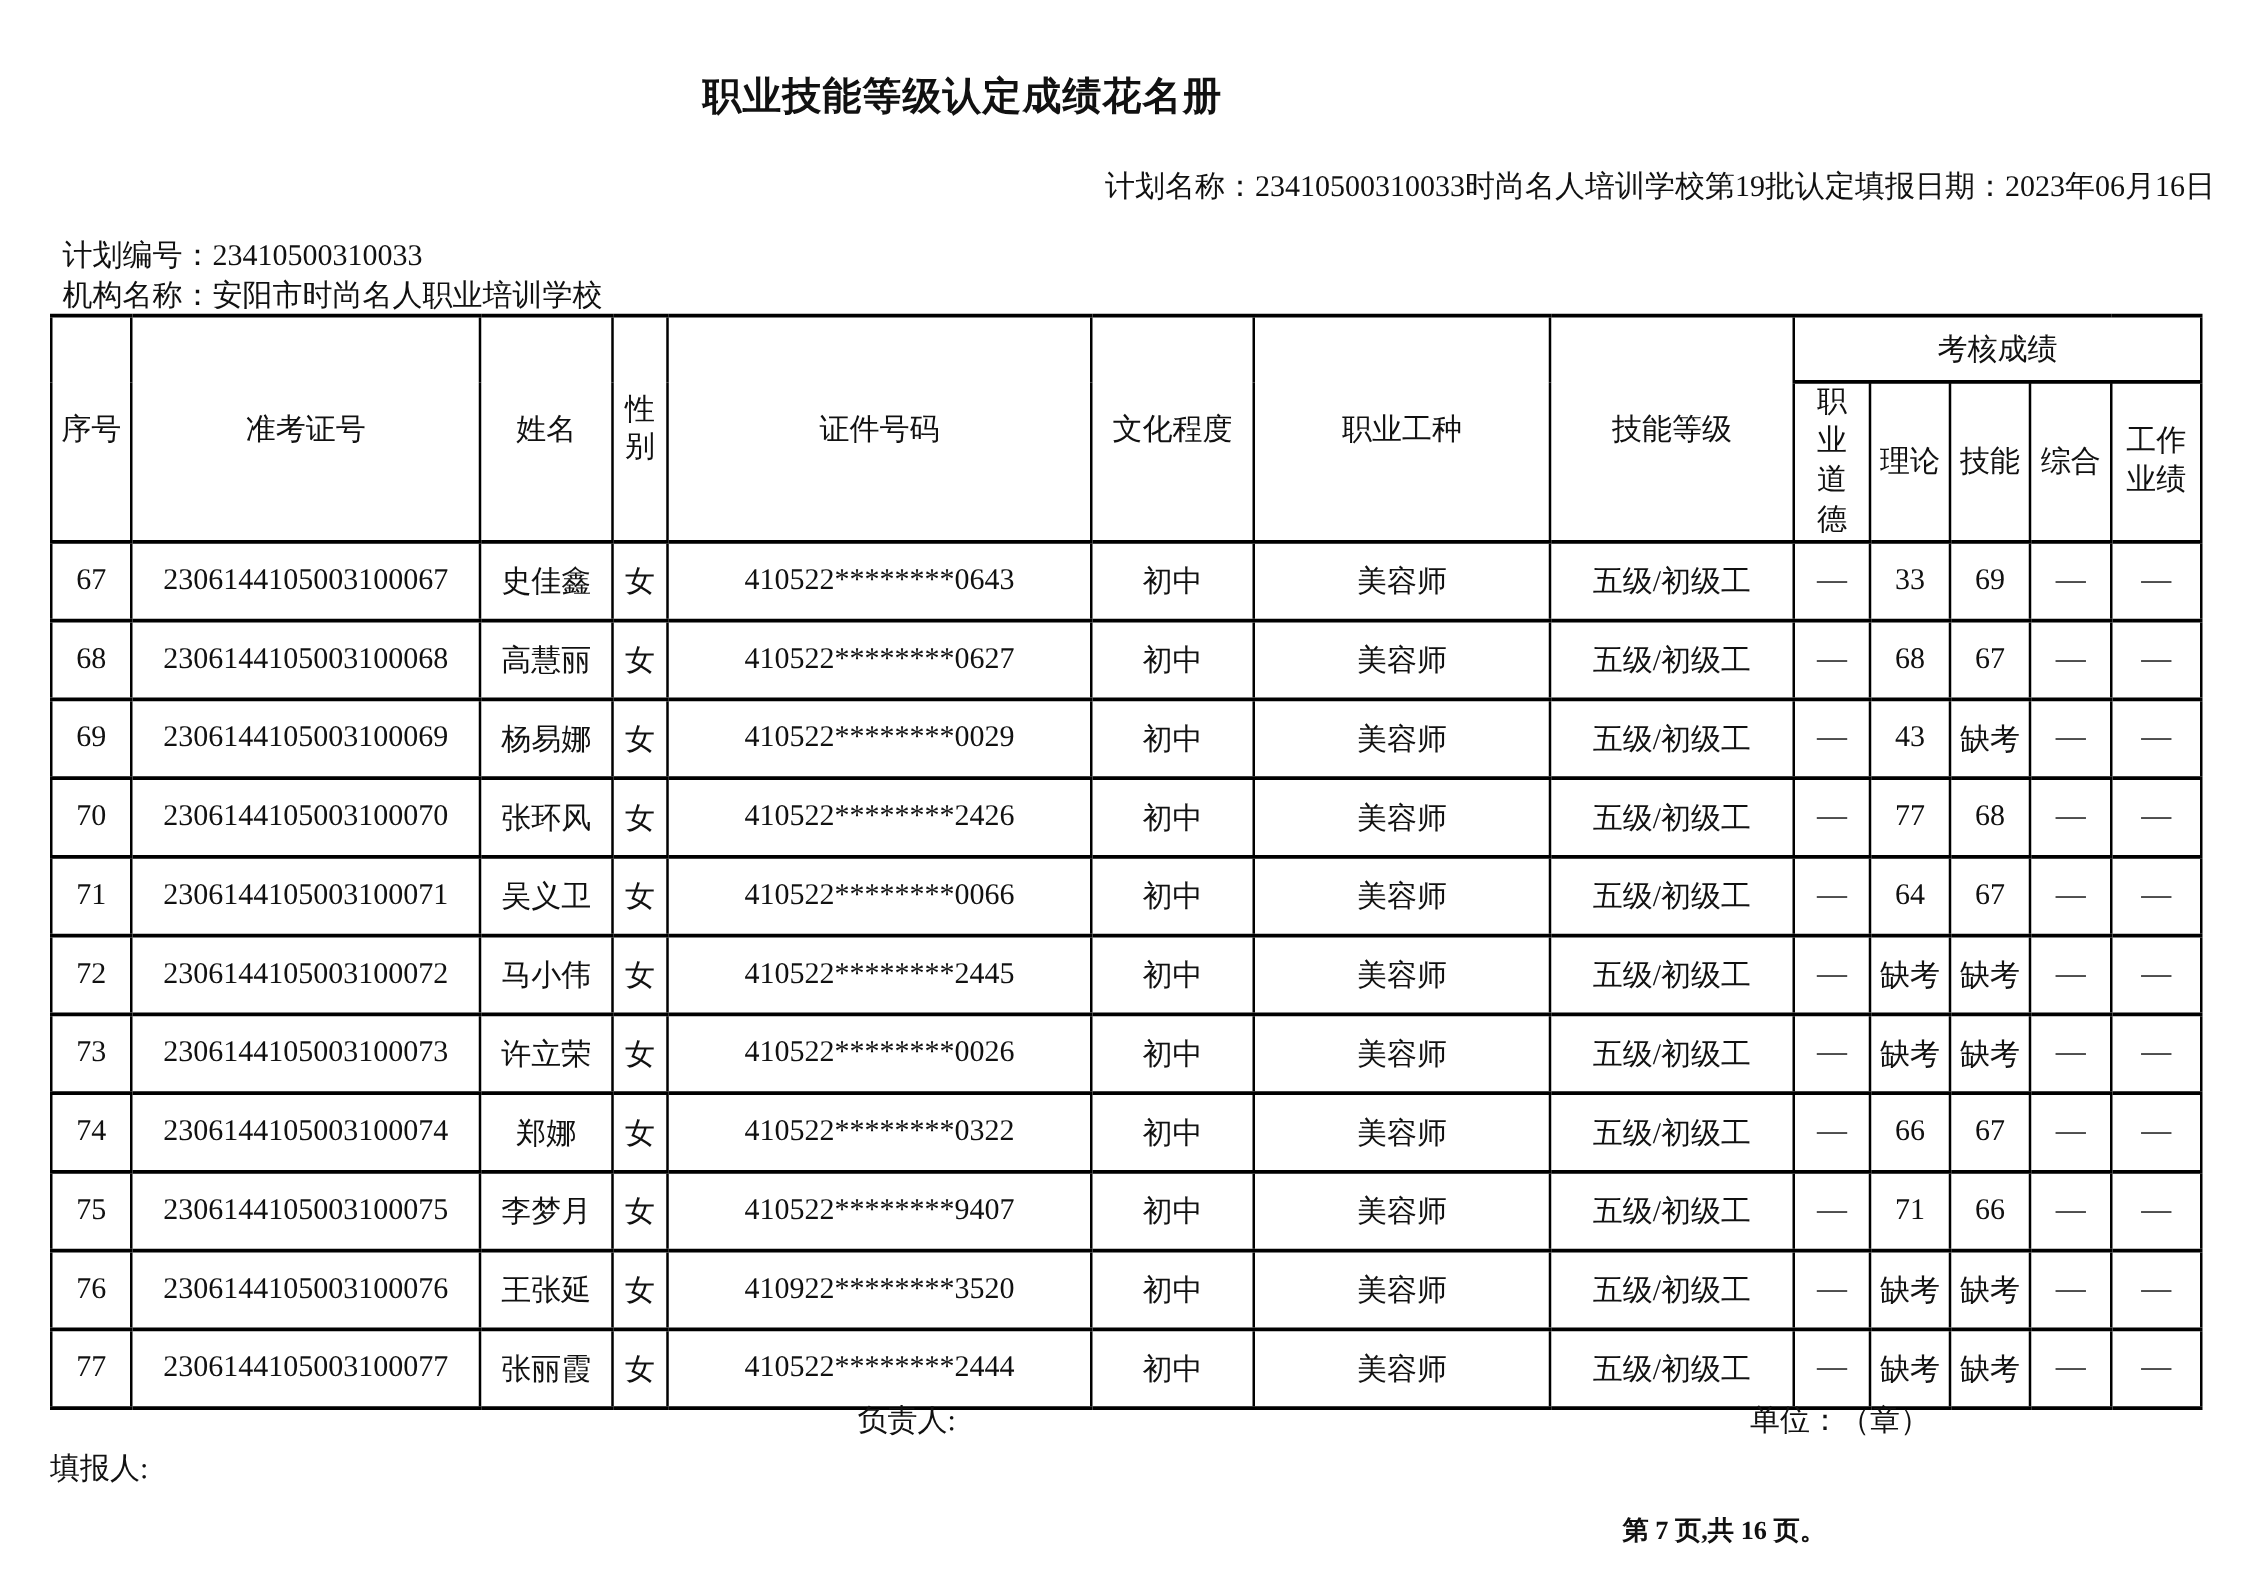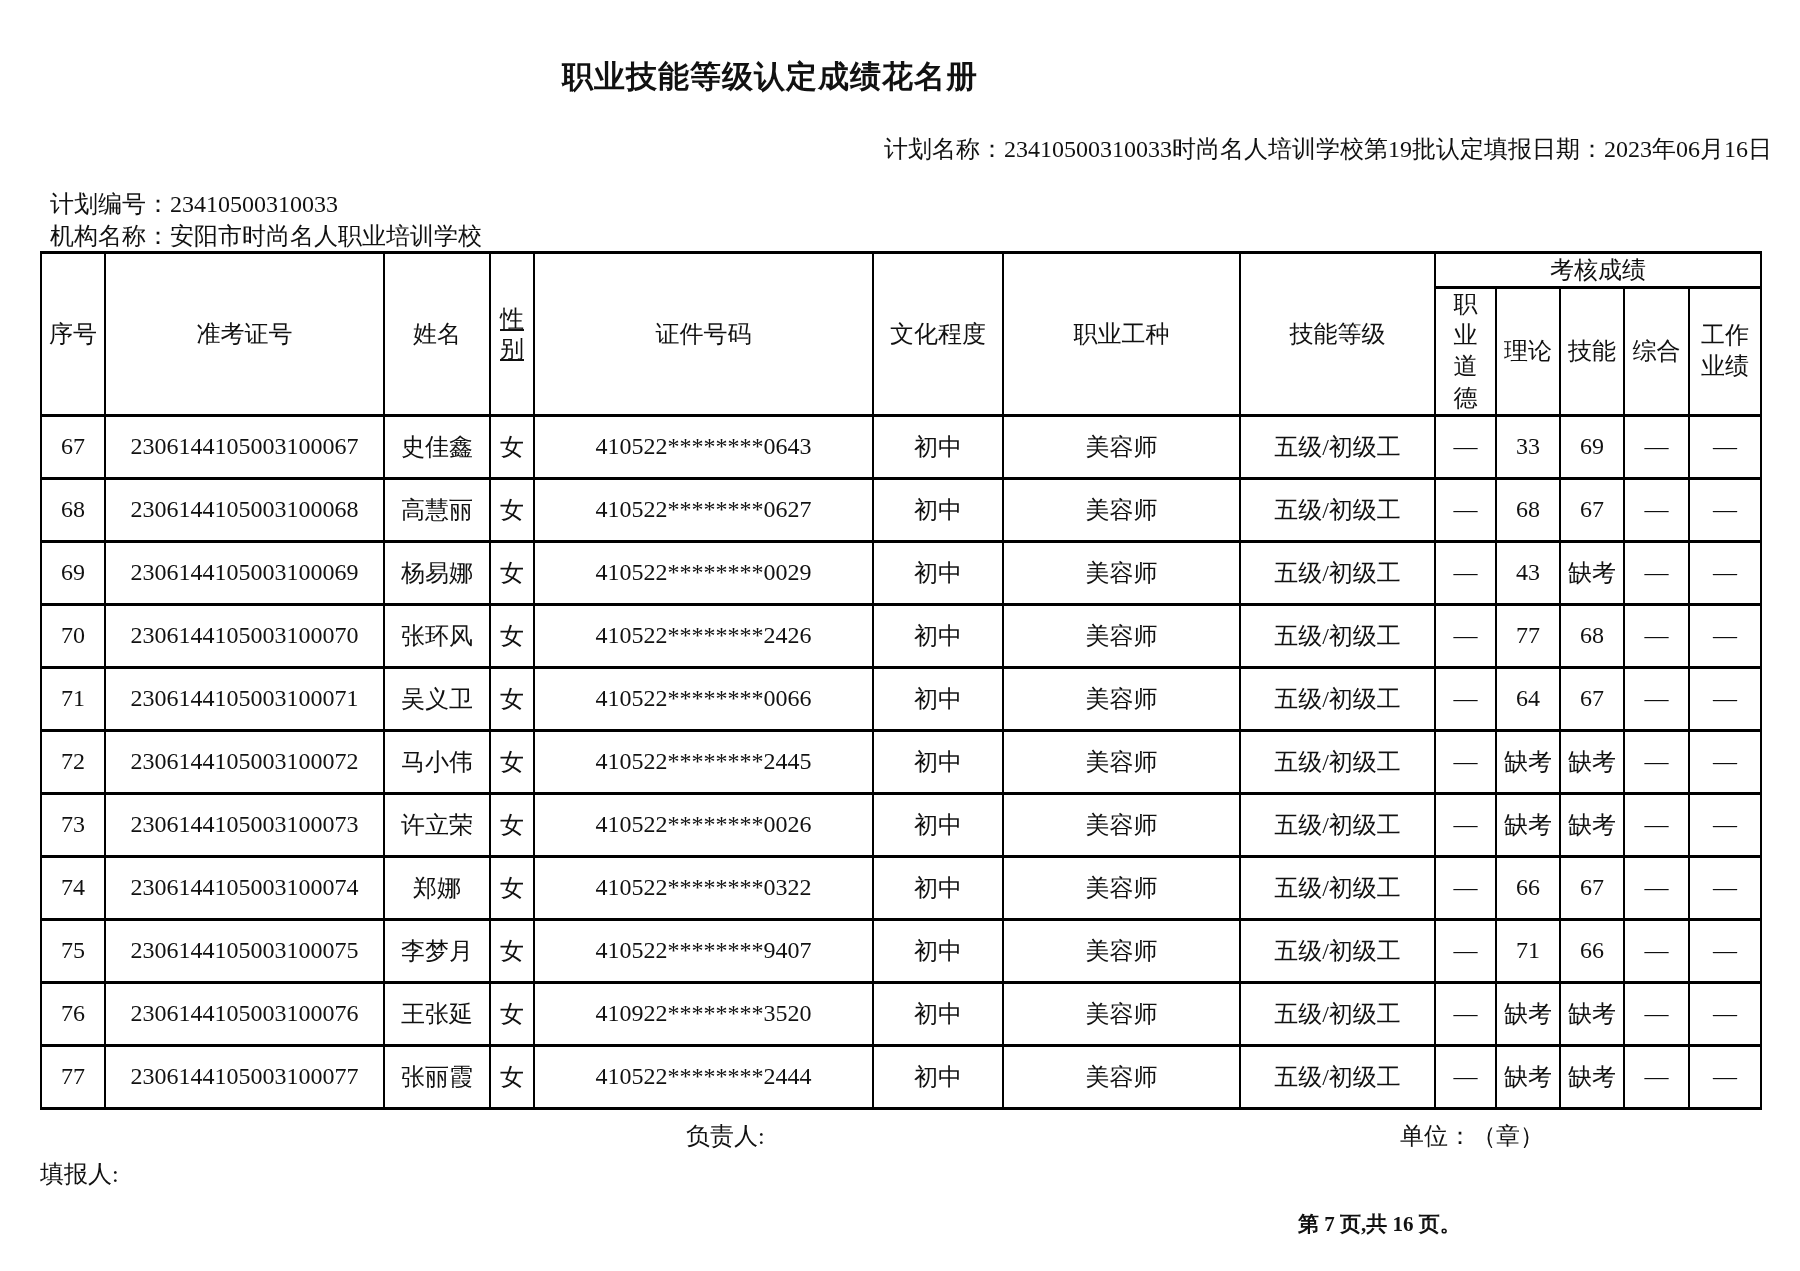--- a/index.html
+++ b/index.html
@@ -40,33 +40,32 @@
   }
   table.roster th, table.roster td {
     border: solid #000;
     border-width: 3px 2px;
     text-align: center;
     vertical-align: middle;
     font-weight: normal;
     font-size: 24px;
     overflow: hidden;
   }
-  thead tr.hrow1 th { height: 35px; margin-left: 48px; }
+  thead tr.hrow1 th { height: 53px; margin-left: 48px; }
   thead tr.hrow2 th { height: 75px; }
   tbody td { height: 63px; }
   th.wrap2 {
     word-break: break-all;
     line-height: 1.3;
     padding: 0 6px;
   }
   th.gender-hdr {
     word-break: break-all;
     line-height: 1.25;
     padding: 0 3px;
-    text-decoration: underline;
   }
   th.score-sub { font-size: 23px; }
   .footer-line {
     position: absolute;
     top: 1120px; left: 0; width: 1800px;
     font-size: 24px;
   }
   .footer-line .f-item { position: absolute; white-space: nowrap; }
   .f-filler { left: 40px; margin-top: 38px; }
   .f-resp { left: 686px; }

